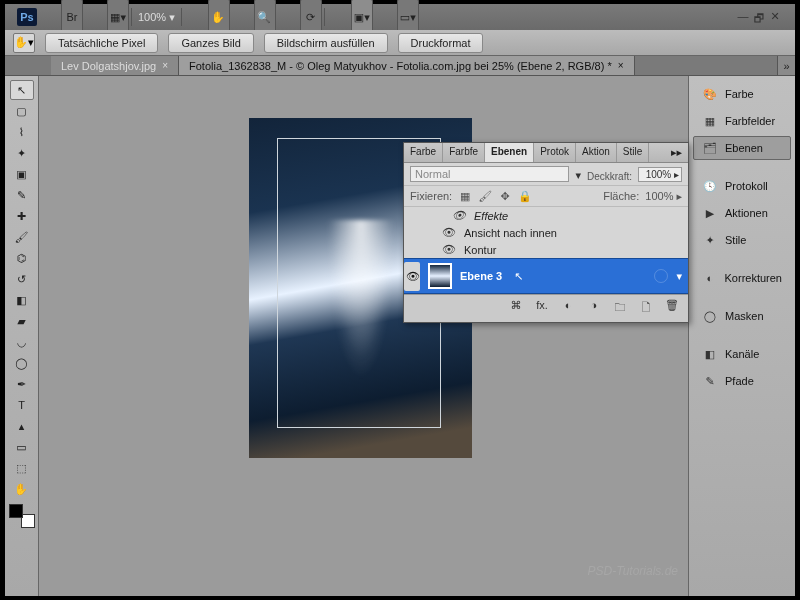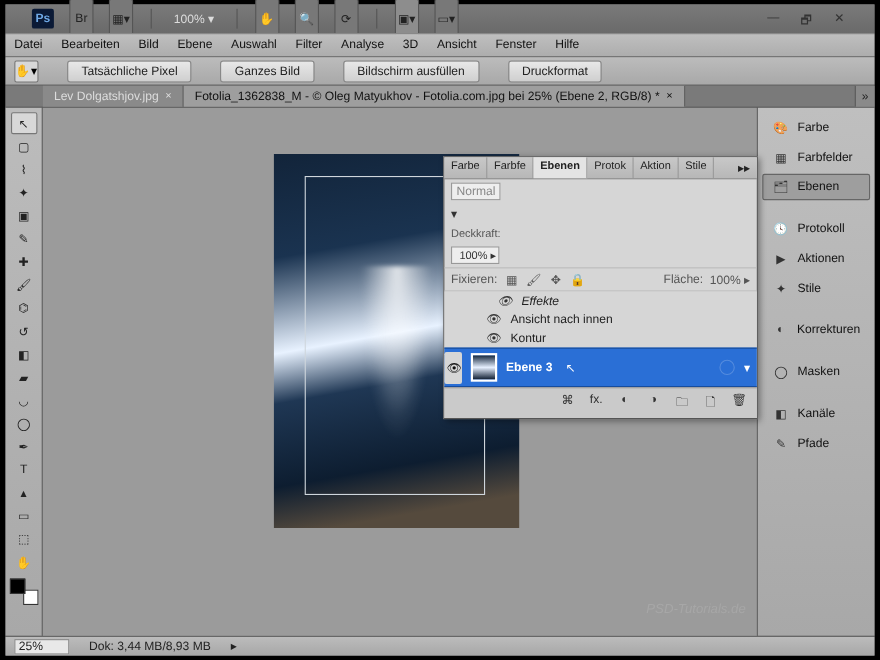--- a/index.html
+++ b/index.html
@@ -1,41 +1,41 @@
 <!DOCTYPE html>
 <html><head>
 <meta charset="utf-8">
 <style>
 * { margin: 0; padding: 0; box-sizing: border-box; font-family: "Segoe UI", Tahoma, sans-serif; font-size: 11px; }
 body { background: #000; width: 800px; height: 600px; overflow: hidden; position: relative; }
 .app { position: absolute; top: 4px; left: 5px; right: 5px; bottom: 4px; background: #6b6b6b; display: flex; flex-direction: column; }
 
 
-.titlebar { height: 26px; background: linear-gradient(#7a7a7a,#6a6a6a); display: flex; align-items: center; padding: 0 24px; gap: 14px; }
+.titlebar { height: 26px; background: linear-gradient(#7a7a7a,#6a6a6a); display: flex; align-items: center; padding: 0 12px; gap: 0; }
 .ps-logo { width: 20px; height: 18px; background: #0b1a36; color: #6fa9e6; font-weight: bold; font-size: 11px; display: flex; align-items: center; justify-content: center; border-radius: 2px; }
-.ibtn { width: 22px; height: 36px; background: #787878; border: 1px solid #555; border-radius: 2px; display: flex; align-items: center; justify-content: center; color: #222; }
+.ibtn { width: 22px; height: 36px; background: #787878; border: 1px solid #555; border-radius: 2px; display: flex; align-items: center; justify-content: center; color: #222; margin-left: 24px; }
 .ibtn.active { background: #8d8d8d; }
 .sep { width: 1px; height: 18px; background: #555; margin: 0 2px; }
 .zoom { color: #ddd; font-size: 11px; padding: 0 4px; }
 .spacer { flex: 1; }
 .headdrop { color: #111; font-weight: bold; font-size: 12px; padding: 4px 10px; background: #b9b9b9; border: 1px solid #555; border-radius: 2px; }
 .winbtn { width: 16px; height: 14px; color: #333; text-align: center; }
 
 
 .menubar { height: 22px; background: linear-gradient(#bfbfbf,#adadad); display: flex; align-items: center; padding: 0 8px; gap: 17px; color: #111; border-top: 1px solid #888; border-bottom: 1px solid #777; }
 .menubar span { cursor: default; }
 
 
 .optbar { height: 26px; background: linear-gradient(#bcbcbc,#a8a8a8); display: flex; align-items: center; padding: 0 8px; gap: 10px; border-bottom: 1px solid #666; }
 .hand { width: 22px; height: 20px; background: #d8d8d8; border: 1px solid #777; border-radius: 2px; display: flex; align-items: center; justify-content: center; }
 .chk { width: 12px; height: 12px; border: 1px solid #555; background: #eee; }
-.obtn { padding: 3px 12px; background: linear-gradient(#e8e8e8,#cfcfcf); border: 1px solid #888; border-radius: 3px; color: #222; margin-left: 16px; }
-
-
-.tabstrip { height: 20px; background: #7a7a7a; display: flex; align-items: stretch; border-bottom: 1px solid #555; padding-left: 34px; }
+.obtn { padding: 3px 12px; background: linear-gradient(#e8e8e8,#cfcfcf); border: 1px solid #888; border-radius: 3px; color: #222; }
+
+
+.tabstrip { height: 20px; background: #7a7a7a; display: flex; align-items: stretch; border-bottom: 1px solid #555; padding-left: 46px; }
 .doctab { padding: 3px 10px; background: #8a8a8a; border-right: 1px solid #555; color: #ddd; display: flex; align-items: center; gap: 6px; max-width: 470px; white-space: nowrap; overflow: hidden; }
 .doctab.active { background: #9e9e9e; color: #111; }
 .doctab .x { font-size: 10px; }
 .tabstrip .navr { margin-left: auto; width: 18px; background: #8a8a8a; border-left: 1px solid #555; display:flex;align-items:center;justify-content:center;color:#222; }
 
 
 .mainrow { flex: 1; display: flex; min-height: 0; }
 .toolcol { width: 34px; background: linear-gradient(#bcbcbc,#a8a8a8); border-right: 1px solid #666; display: flex; flex-direction: column; align-items: center; padding-top: 4px; gap: 1px; }
 .tool { width: 24px; height: 20px; display: flex; align-items: center; justify-content: center; color: #222; border: 1px solid transparent; border-radius: 2px; }
 .tool.sel { background: #d8d8d8; border-color: #777; }
@@ -55,21 +55,21 @@
 .rbtn.sel { background: #9e9e9e; border-color: #666; }
 .rbtn .ric { width: 16px; height: 14px; display: flex; align-items: center; justify-content: center; color: #333; }
 .rgap { height: 8px; }
 
 
 .panel { position: absolute; left: 398px; top: 138px; width: 286px; background: #d6d6d6; border: 1px solid #555; box-shadow: 2px 2px 6px rgba(0,0,0,.4); }
 .ptabs { display: flex; background: linear-gradient(#c8c8c8,#b7b7b7); border-bottom: 1px solid #888; }
 .ptab { padding: 3px 6px; color: #222; border-right: 1px solid #999; font-size: 10px; }
 .ptab.active { background: #e4e4e4; font-weight: bold; }
 .ptabs .pnav { margin-left: auto; padding: 3px 6px; color:#222; }
-.prow { display: flex; align-items: flex-start; padding: 3px 6px; gap: 6px; color: #333; border-bottom: 1px solid #bbb; flex-direction: column; }
+.prow { display: flex; align-items: flex-end; padding: 3px 6px; gap: 6px; color: #333; border-bottom: 1px solid #bbb; }
 .prow .sel { flex: 1; background: #eee; border: 1px solid #999; padding: 1px 4px; color: #888; }
 .prow .lbl { color: #555; font-size: 10px; }
 .prow .numf { width: 44px; background: #eee; border: 1px solid #999; padding: 1px 2px; text-align: right; font-size: 10px; }
 .lockrow { display:flex; align-items:center; padding: 3px 6px; gap:6px; color:#555; font-size:10px; border-bottom:1px solid #bbb; }
 .lockrow .lic { width:14px; height:14px; display:flex; align-items:center; justify-content:center; border:1px solid transparent; }
 .effects { background: #d6d6d6; }
 .effline { display: flex; align-items: center; padding: 2px 6px 2px 38px; gap: 8px; color: #222; font-size: 10px; }
 .effline.hdr { font-style: italic; padding-left: 48px; }
 .effline .eye { width: 14px; color: #333; }
 .layerrow { height: 36px; background: #2a6fd6; color: #fff; display: flex; align-items: center; padding: 0 6px; gap: 8px; border-top: 1px solid #164a97; border-bottom: 1px solid #164a97; }
@@ -103,33 +103,20 @@
     <div class="ibtn">⟳</div>
     <div class="sep"></div>
     <div class="ibtn active">▣▾</div>
     <div class="ibtn">▭▾</div>
     <div class="spacer"></div>
     <div class="winbtn">—</div>
     <div class="winbtn">🗗</div>
     <div class="winbtn">✕</div>
   </div>
 
-  <div class="menubar">
-    <span>Datei</span>
-    <span>Bearbeiten</span>
-    <span>Bild</span>
-    <span>Ebene</span>
-    <span>Auswahl</span>
-    <span>Filter</span>
-    <span>Analyse</span>
-    <span>3D</span>
-    <span>Ansicht</span>
-    <span>Fenster</span>
-    <span>Hilfe</span>
-  </div>
 
   <div class="optbar">
     <div class="hand">✋▾</div>
     <div class="obtn">Tatsächliche Pixel</div>
     <div class="obtn">Ganzes Bild</div>
     <div class="obtn">Bildschirm ausfüllen</div>
     <div class="obtn">Druckformat</div>
   </div>
 
   <div class="tabstrip">
@@ -220,26 +207,20 @@
           <span class="ric">◧</span>
           <span>Kanäle</span>
         </div>
       <div class="rbtn">
           <span class="ric">✎</span>
           <span>Pfade</span>
         </div>
     </div>
   </div>
 
-  <div class="status">
-    <div class="zoomf">25%</div>
-    <span>Dok: 3,44 MB/8,93 MB</span>
-    <span>▸</span>
-    <div class="sbg"></div>
-  </div>
 
   <div class="panel">
     <div class="ptabs">
       <div class="ptab">Farbe</div>
       <div class="ptab">Farbfe</div>
       <div class="ptab active">Ebenen</div>
       <div class="ptab">Protok</div>
       <div class="ptab">Aktion</div>
       <div class="ptab">Stile</div>
       <div class="pnav">▸▸</div>

